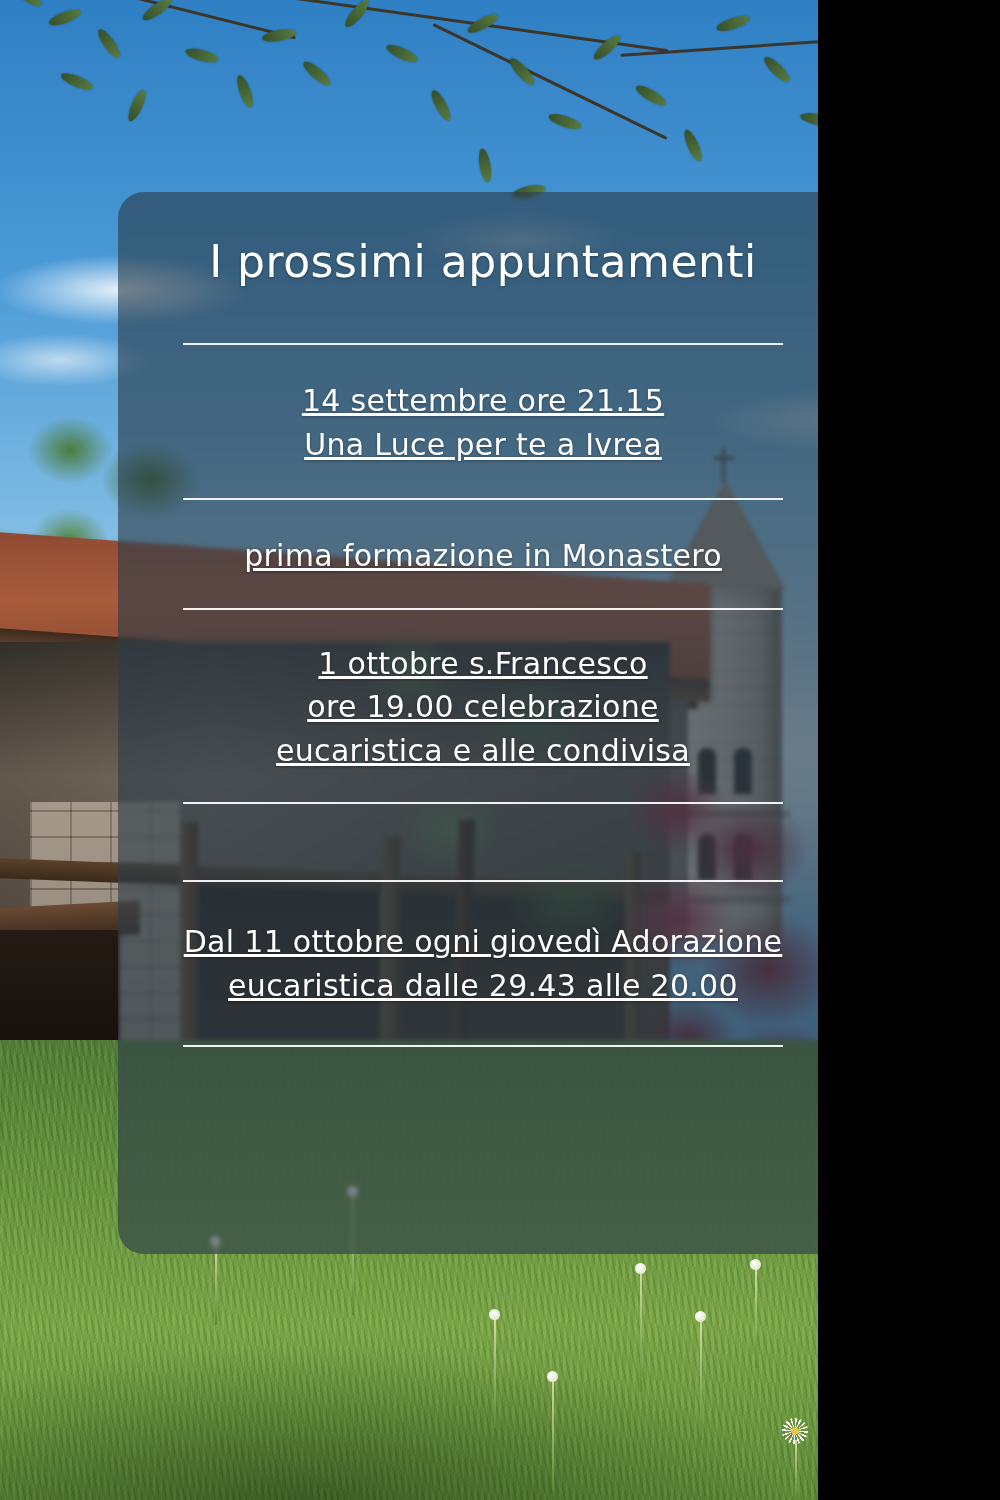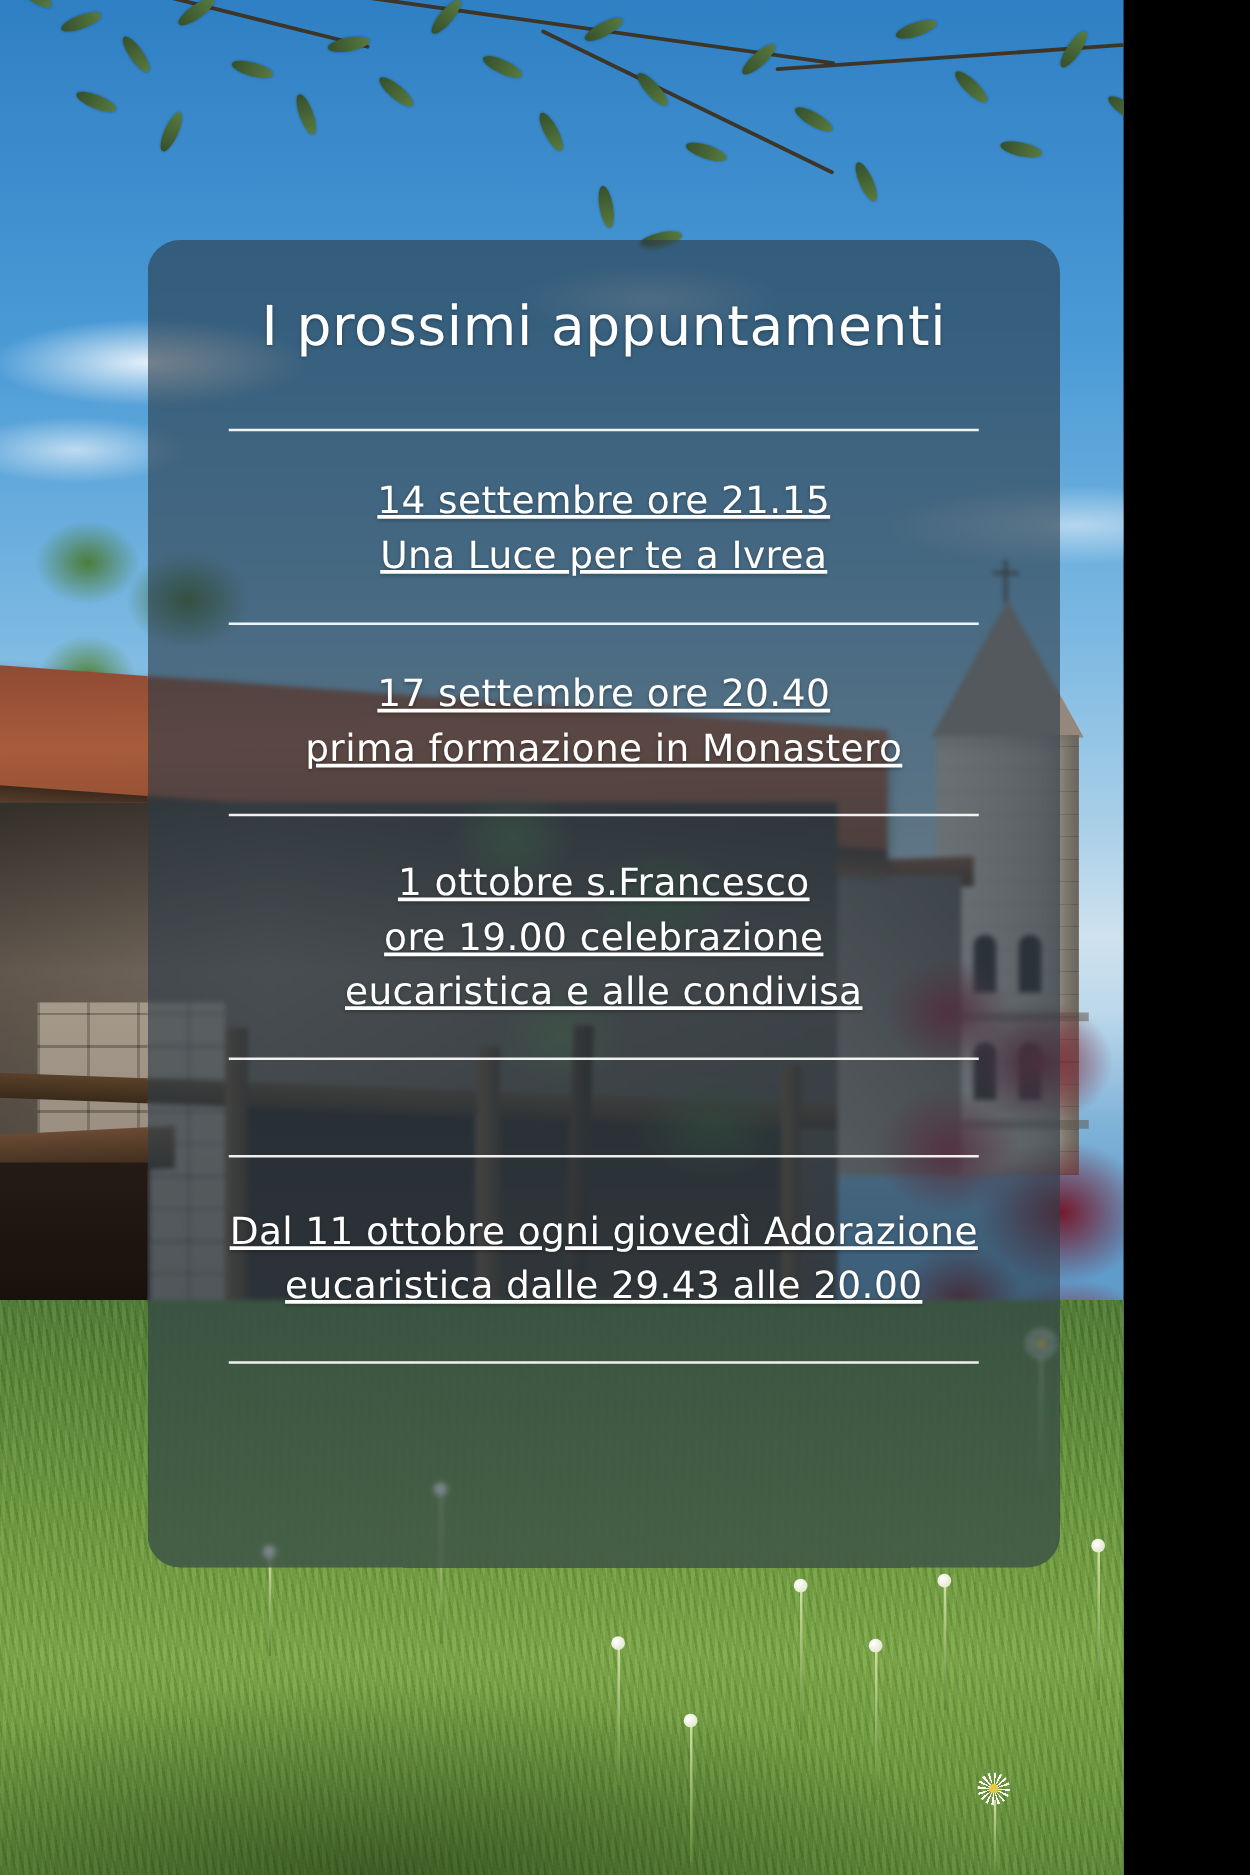--- a/index.html
+++ b/index.html
@@ -9,21 +9,21 @@
   }
   body {
     width: 1000px;
     height: 1500px;
     overflow: hidden;
     font-family: "DejaVu Sans", sans-serif;
   }
 
   .poster {
     position: relative;
-    width: 899px;
+    width: 818px;
     height: 1500px;
     overflow: hidden;
   }
 
   
   .photo {
     position: absolute;
     inset: 0;
     background:
       
@@ -494,21 +494,20 @@
     <div class="entry">
       <span class="line">14 settembre ore 21.15</span>
       <span class="line">Una Luce per te a Ivrea</span>
     </div>
 
     <div class="gap-b"></div>
     <hr class="rule">
     <div class="gap-a"></div>
 
     <div class="entry">
-      <span class="line">17 settembre ore 20.40</span>
       <span class="line">prima formazione in Monastero</span>
     </div>
 
     <div class="gap-d"></div>
     <hr class="rule">
     <div class="gap-b"></div>
 
     <div class="entry">
       <span class="line">1 ottobre s.Francesco</span>
       <span class="line">ore 19.00 celebrazione</span>

